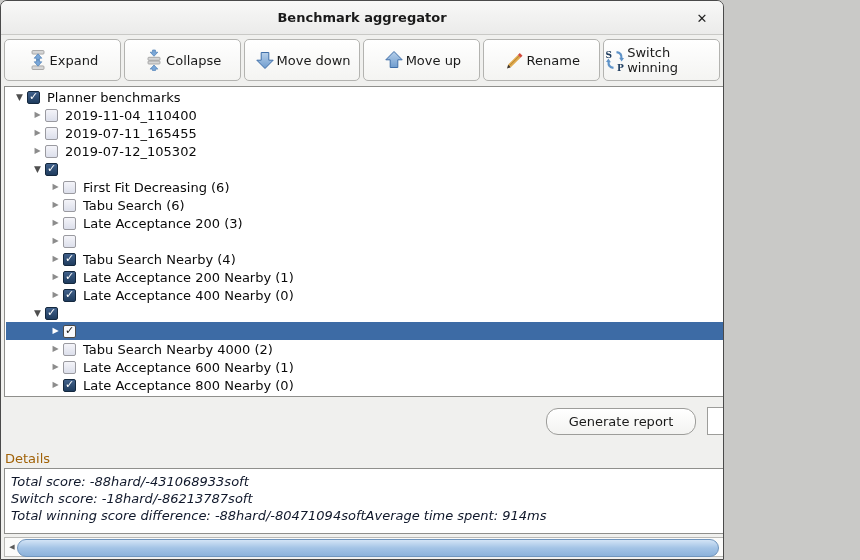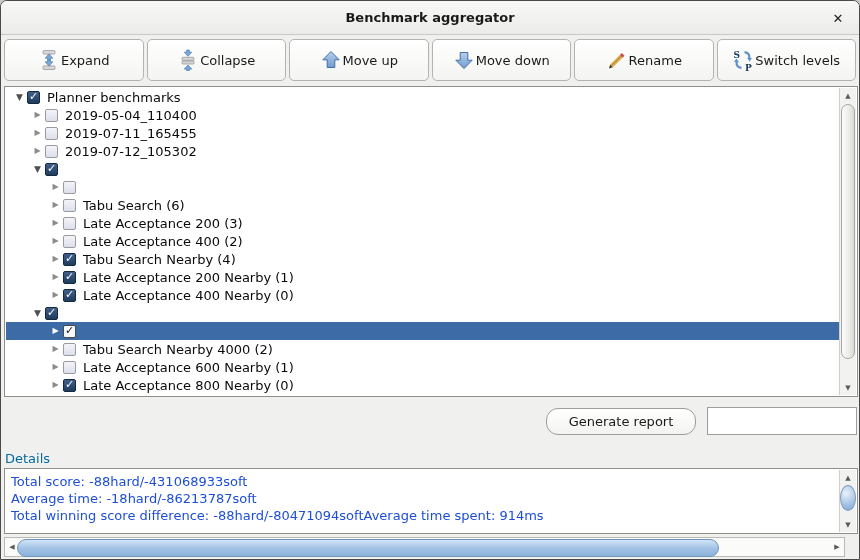--- a/index.html
+++ b/index.html
@@ -1,16 +1,16 @@
 <!DOCTYPE html>
 <html><head>
 <meta charset="utf-8">
 <style>
   html,body{margin:0;padding:0;background:#c9c9c7;font-family:"DejaVu Sans",sans-serif;}
-  .window{position:relative;width:860px;height:560px;box-sizing:border-box;background:#f0f0ee;
+  .window{position:relative;width:724px;height:560px;box-sizing:border-box;background:#f0f0ee;
           border:1px solid #4a4a4a;border-radius:7px 7px 0 0;overflow:hidden;}
   
   .titlebar{position:absolute;left:0;top:0;width:100%;height:33px;
             background:linear-gradient(#f8f8f7,#ebebea);border-bottom:1px solid #c9c9c6;
             display:flex;align-items:center;justify-content:center;}
   .title{font-size:13px;font-weight:bold;color:#1a1a1a;}
   .close-btn{position:absolute;right:12px;top:8px;width:18px;height:18px;display:flex;
              align-items:center;justify-content:center;font-size:13px;color:#222;cursor:default;}
   
   .toolbar{position:absolute;left:0;top:34px;width:100%;height:50px;box-sizing:border-box;
@@ -56,25 +56,25 @@
   .h-thumb{position:absolute;left:12px;top:1px;height:16px;width:700px;border-radius:9px;
            background:linear-gradient(#d3e4f6,#a4c4e6 50%,#8cb2da);border:1px solid #6f94bc;}
   
   .generate-btn{position:absolute;left:545px;top:407px;width:150px;height:27px;box-sizing:border-box;
                 background:linear-gradient(#ffffff,#f3f3f1);border:1px solid #9d9d9a;border-radius:12px;
                 font-size:13px;color:#1a1a1a;display:flex;align-items:center;justify-content:center;}
   .status-field{position:absolute;left:706px;top:406px;width:150px;height:28px;box-sizing:border-box;
                 background:#ffffff;border:1px solid #9d9d9a;font-size:13px;padding:0 4px;
                 color:#1a1a1a;display:flex;align-items:center;}
   
-  .details-label{position:absolute;left:4px;top:450px;font-size:13px;color:#0369a1;}
+  .details-label{position:absolute;left:4px;top:450px;font-size:13px;color:#a16207;}
   .details-box{position:absolute;left:3px;top:467px;width:854px;height:66px;box-sizing:border-box;
                background:#ffffff;border:1px solid #8f8f8c;}
-  .details-text{position:absolute;left:6px;top:4px;right:22px;font-size:13px;color:#1d4ed8;
-                line-height:17px;white-space:nowrap;overflow:hidden;}
+  .details-text{position:absolute;left:6px;top:4px;right:22px;font-size:13px;color:#0f172a;
+                line-height:17px;white-space:nowrap;overflow:hidden;font-style:italic;}
 </style>
 </head>
 <body>
 
 <div class="window">
 
   <div class="titlebar">
     <span class="title">Benchmark aggregator</span>
     <span class="close-btn">✕</span>
   </div>
@@ -90,111 +90,111 @@
       <span>Expand</span>
     </div>
     <div class="tb-btn">
       <svg viewBox="0 0 22 22">
         <rect x="5" y="8.3" width="12" height="3" rx="0.8" fill="#d6d6d6" stroke="#9a9a9a" stroke-width="0.8"></rect>
         <rect x="5" y="12" width="12" height="3" rx="0.8" fill="#d6d6d6" stroke="#9a9a9a" stroke-width="0.8"></rect>
         <polygon points="11,7.3 7.2,3.2 9.6,3.2 9.6,1 12.4,1 12.4,3.2 14.8,3.2" fill="#7aa7d8" stroke="#4e7eb4" stroke-width="0.7"></polygon>
         <polygon points="11,16 7.2,20.1 9.6,20.1 9.6,21.8 12.4,21.8 12.4,20.1 14.8,20.1" fill="#7aa7d8" stroke="#4e7eb4" stroke-width="0.7"></polygon>
       </svg>
       <span>Collapse</span>
+    </div>
+    <div class="tb-btn">
+      <svg viewBox="0 0 22 22">
+        <defs>
+            <linearGradient id="gd" x1="0" y1="0" x2="0" y2="1">
+          <stop offset="0" stop-color="#b7d0ea"></stop>
+              <stop offset="1" stop-color="#6f9cce"></stop>
+            </linearGradient>
+          </defs>
+        <polygon points="11,19.5 2.8,11.2 7.2,11.2 7.2,3.5 14.8,3.5 14.8,11.2 19.2,11.2" fill="url(#gd)" stroke="#3f6ea8" stroke-width="1"></polygon>
+      </svg>
+      <span>Move down</span>
     </div>
     <div class="tb-btn">
       <svg viewBox="0 0 22 22">
         <defs>
             <linearGradient id="gu" x1="0" y1="0" x2="0" y2="1">
           <stop offset="0" stop-color="#b7d0ea"></stop>
               <stop offset="1" stop-color="#6f9cce"></stop>
             </linearGradient>
           </defs>
         <polygon points="11,2.5 2.8,10.8 7.2,10.8 7.2,18.5 14.8,18.5 14.8,10.8 19.2,10.8" fill="url(#gu)" stroke="#3f6ea8" stroke-width="1"></polygon>
       </svg>
       <span>Move up</span>
     </div>
     <div class="tb-btn">
       <svg viewBox="0 0 22 22">
-        <defs>
-            <linearGradient id="gd" x1="0" y1="0" x2="0" y2="1">
-          <stop offset="0" stop-color="#b7d0ea"></stop>
-              <stop offset="1" stop-color="#6f9cce"></stop>
-            </linearGradient>
-          </defs>
-        <polygon points="11,19.5 2.8,11.2 7.2,11.2 7.2,3.5 14.8,3.5 14.8,11.2 19.2,11.2" fill="url(#gd)" stroke="#3f6ea8" stroke-width="1"></polygon>
-      </svg>
-      <span>Move down</span>
-    </div>
-    <div class="tb-btn">
-      <svg viewBox="0 0 22 22">
         <polygon points="3,19.5 4.2,15.6 6.9,18.3" fill="#3f3428"></polygon>
         <polygon points="4.2,15.6 13.8,6 16.5,8.7 6.9,18.3" fill="#e0aa4e"></polygon>
         <line x1="5.4" y1="16.8" x2="15.1" y2="7.1" stroke="#b5842f" stroke-width="1"></line>
         <polygon points="13.8,6 15.8,4 18.5,6.7 16.5,8.7" fill="#d24a3a"></polygon>
       </svg>
       <span>Rename</span>
     </div>
     <div class="tb-btn">
       <svg viewBox="0 0 22 22">
         <text x="1.5" y="9" font-size="9" font-weight="bold" fill="#1c3a5c" font-family="DejaVu Serif,serif">S</text>
         <text x="13" y="21.5" font-size="9" font-weight="bold" fill="#1c3a5c" font-family="DejaVu Serif,serif">P</text>
         <path d="M12.5,3.2 q5.5,0.6 4.9,6" fill="none" stroke="#5f93c8" stroke-width="2.2"></path>
         <polygon points="17.6,12.6 15.1,8.8 20,9" fill="#5f93c8"></polygon>
         <path d="M9.5,18.8 q-5.5,-0.6 -4.9,-6" fill="none" stroke="#5f93c8" stroke-width="2.2"></path>
         <polygon points="4.4,9.4 6.9,13.2 2,13" fill="#5f93c8"></polygon>
       </svg>
-      <span>Switch levels</span>
+      <span>Switch winning</span>
     </div>
   </div>
 
   <div class="tree">
     <div class="tree-rows">
         <div class="tree-row" style="padding-left: 6px;">
           <span class="twisty open">▼</span>
           <span class="cb checked"></span>
           <span class="row-label">Planner benchmarks</span>
         </div>
         <div class="tree-row" style="padding-left: 24px;">
           <span class="twisty">▶</span>
           <span class="cb"></span>
-          <span class="row-label">2019-05-04_110400</span>
+          <span class="row-label">2019-11-04_110400</span>
         </div>
         <div class="tree-row" style="padding-left: 24px;">
           <span class="twisty">▶</span>
           <span class="cb"></span>
           <span class="row-label">2019-07-11_165455</span>
         </div>
         <div class="tree-row" style="padding-left: 24px;">
           <span class="twisty">▶</span>
           <span class="cb"></span>
           <span class="row-label">2019-07-12_105302</span>
         </div>
         <div class="tree-row" style="padding-left: 24px;">
           <span class="twisty open">▼</span>
           <span class="cb checked"></span>
         </div>
         <div class="tree-row" style="padding-left: 42px;">
           <span class="twisty">▶</span>
           <span class="cb"></span>
+          <span class="row-label">First Fit Decreasing (6)</span>
         </div>
         <div class="tree-row" style="padding-left: 42px;">
           <span class="twisty">▶</span>
           <span class="cb"></span>
           <span class="row-label">Tabu Search (6)</span>
         </div>
         <div class="tree-row" style="padding-left: 42px;">
           <span class="twisty">▶</span>
           <span class="cb"></span>
           <span class="row-label">Late Acceptance 200 (3)</span>
         </div>
         <div class="tree-row" style="padding-left: 42px;">
           <span class="twisty">▶</span>
           <span class="cb"></span>
-          <span class="row-label">Late Acceptance 400 (2)</span>
         </div>
         <div class="tree-row" style="padding-left: 42px;">
           <span class="twisty">▶</span>
           <span class="cb checked"></span>
           <span class="row-label">Tabu Search Nearby (4)</span>
         </div>
         <div class="tree-row" style="padding-left: 42px;">
           <span class="twisty">▶</span>
           <span class="cb checked"></span>
           <span class="row-label">Late Acceptance 200 Nearby (1)</span>
@@ -239,21 +239,21 @@
     <span>Generate report</span>
   </div>
   <div class="status-field">
     <span></span>
   </div>
 
   <div class="details-label">Details</div>
   <div class="details-box">
     <div class="details-text">
       <div>Total score: -88hard/-431068933soft</div>
-      <div>Average time: -18hard/-86213787soft</div>
+      <div>Switch score: -18hard/-86213787soft</div>
       <div>Total winning score difference: -88hard/-80471094softAverage time spent: 914ms</div>
     </div>
     <div class="vscroll">
       <div class="scroll-btn up">▲</div>
       <div class="ball-thumb"></div>
       <div class="scroll-btn down">▼</div>
     </div>
   </div>
 
   <div class="hscroll">

